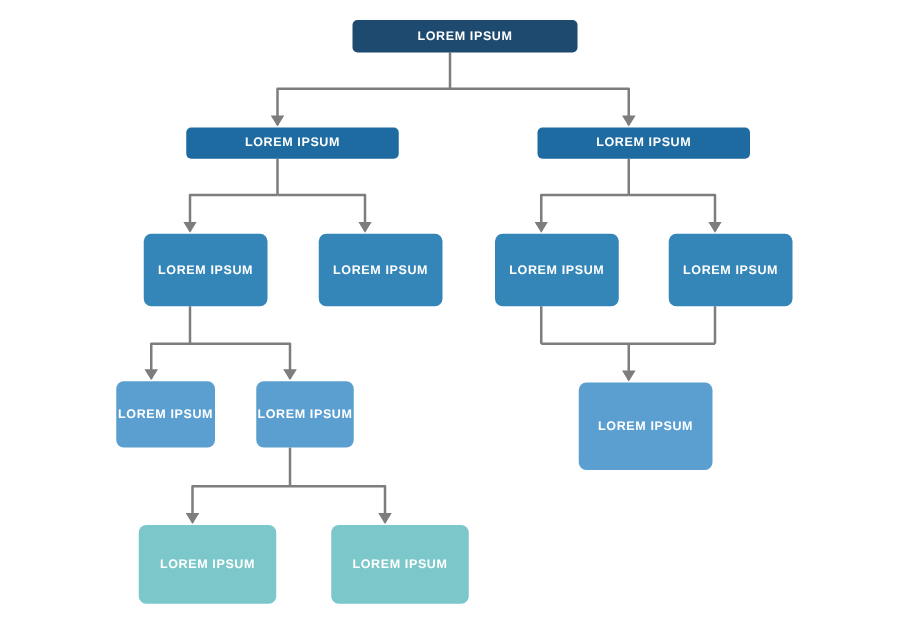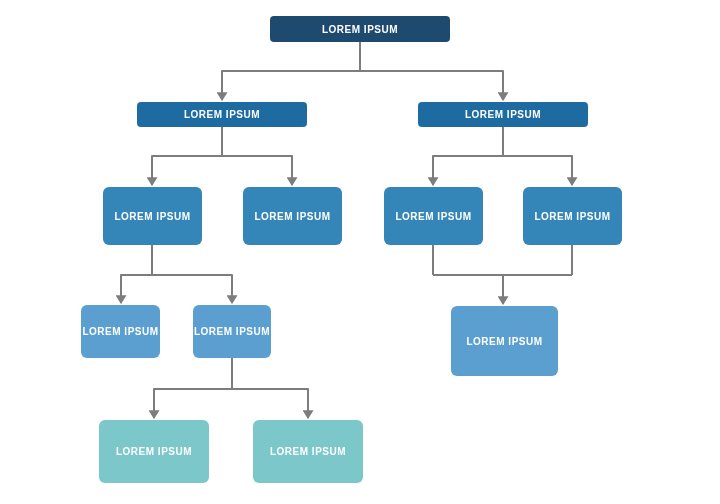--- a/index.html
+++ b/index.html
@@ -4,21 +4,21 @@
 <style>
   html,body{margin:0;padding:0;background:#ffffff;}
   .canvas{
     position:relative;width:720px;height:504px;background:#ffffff;overflow:hidden;
     font-family:"Liberation Sans",sans-serif;
   }
   .connectors{position:absolute;left:0;top:0;width:720px;height:504px;}
   .node{
     position:absolute;display:flex;align-items:center;justify-content:center;
     color:#ffffff;font-weight:bold;font-size:10px;letter-spacing:0.5px;
-    border-radius:6px;text-align:center;white-space:nowrap;
+    border-radius:6px;text-align:center;white-space:nowrap;margin-left:12px;
   }
   .bar{border-radius:4px;}
 </style>
 </head>
 <body>
 
 <div class="canvas">
 
   <svg class="connectors" width="720" height="504" viewBox="0 0 720 504">
     <defs>

